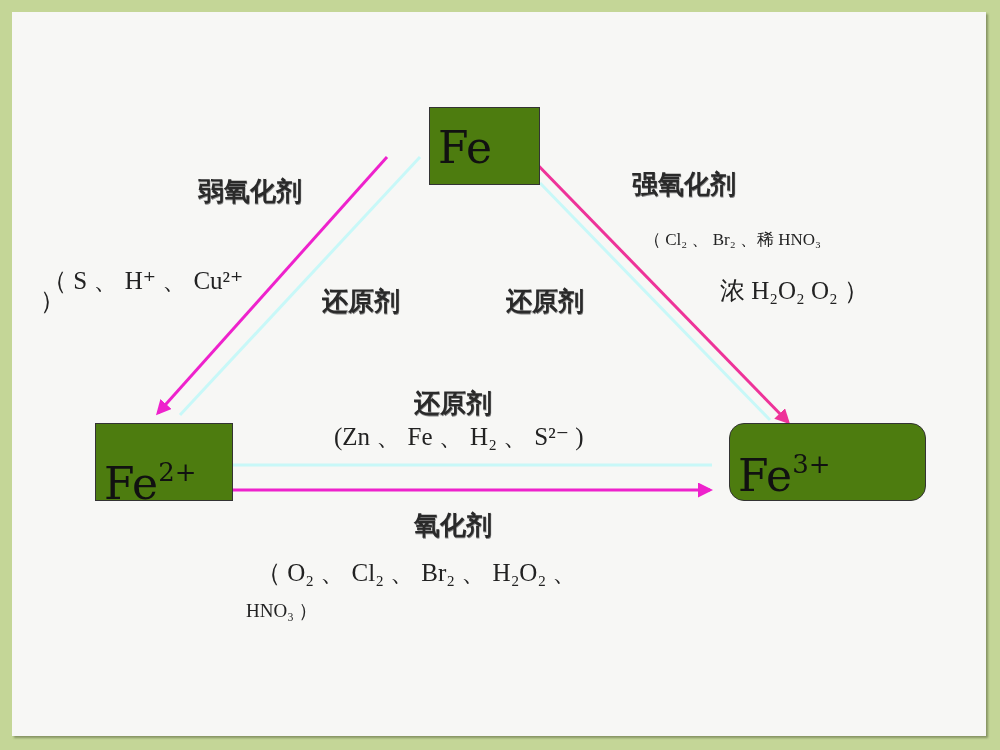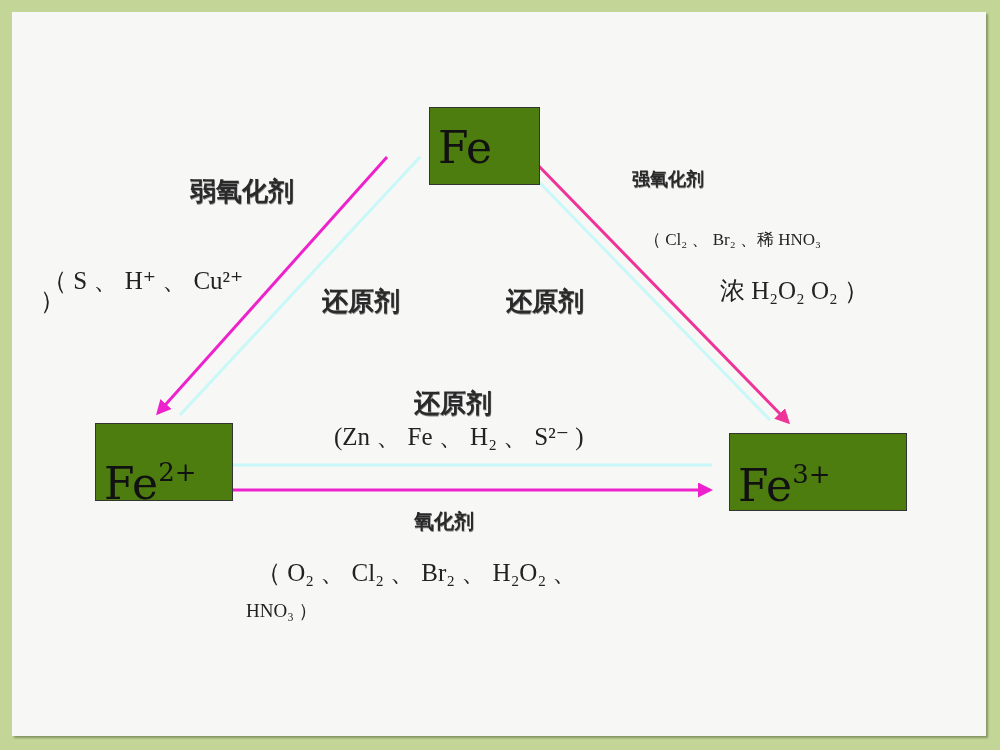--- a/index.html
+++ b/index.html
@@ -35,33 +35,33 @@
   <line x1="530" y1="157" x2="788" y2="422" stroke="#ee3399" stroke-width="3" marker-end="url(#mh2)"></line>
   <line x1="230" y1="490" x2="710" y2="490" stroke="#ee22cc" stroke-width="3" marker-end="url(#mh)"></line>
 </svg>
 
 <div class="box" style="left:429px;top:107px;width:111px;height:78px;">
   <span class="lbl" style="left:8px;top:18px;font-size:44px;line-height:44px;"><span>Fe</span></span>
 </div>
 <div class="box" style="left:95px;top:423px;width:138px;height:78px;">
   <span class="lbl" style="left:8px;top:18px;font-size:44px;line-height:61px;"><span>Fe</span><sup style="font-size:26px;vertical-align:18px;">2+</sup></span>
 </div>
-<div class="box" style="left:729px;top:433px;width:178px;height:78px;">
+<div class="box" style="left:729px;top:423px;width:197px;height:78px;border-radius:15px;">
   <span class="lbl" style="left:8px;top:18px;font-size:44px;line-height:44px;"><span>Fe</span><sup style="font-size:26px;vertical-align:18px;">3+</sup></span>
 </div>
 
-<div class="txt cn" style="left:190px;top:174px;font-size:26px;">弱氧化剂</div>
+<div class="txt cn" style="left:198px;top:174px;font-size:26px;">弱氧化剂</div>
 <div class="txt" style="left:42px;top:244px;font-size:25px;margin-top:20px;">（ S 、 H⁺ 、 Cu²⁺</div>
 <div class="txt" style="left:40px;top:284px;font-size:25px;">）</div>
 
-<div class="txt cn" style="left:632px;top:167px;font-size:18px;">强氧化剂</div>
+<div class="txt cn" style="left:632px;top:167px;font-size:26px;">强氧化剂</div>
 <div class="txt" style="left:644px;top:228px;font-size:17px;">（ Cl₂ 、 Br₂ 、稀 HNO₃</div>
 <div class="txt" style="left:720px;top:274px;font-size:25px;">浓 H₂O₂   O₂ ）</div>
 
 <div class="txt cn" style="left:322px;top:284px;font-size:26px;">还原剂</div>
 <div class="txt cn" style="left:506px;top:284px;font-size:26px;">还原剂</div>
 
 <div class="txt cn" style="left:414px;top:386px;font-size:26px;">还原剂</div>
 <div class="txt" style="left:334px;top:420px;font-size:25px;text-align:right;">(Zn 、 Fe 、 H₂ 、 S²⁻ )</div>
 
-<div class="txt cn" style="left:414px;top:508px;font-size:20px;">氧化剂</div>
+<div class="txt cn" style="left:414px;top:508px;font-size:26px;">氧化剂</div>
 <div class="txt" style="left:256px;top:556px;font-size:25px;">（ O₂  、 Cl₂ 、 Br₂ 、 H₂O₂ 、</div>
 <div class="txt" style="left:246px;top:598px;font-size:19px;">HNO₃ ）</div>
 
 </body></html>

